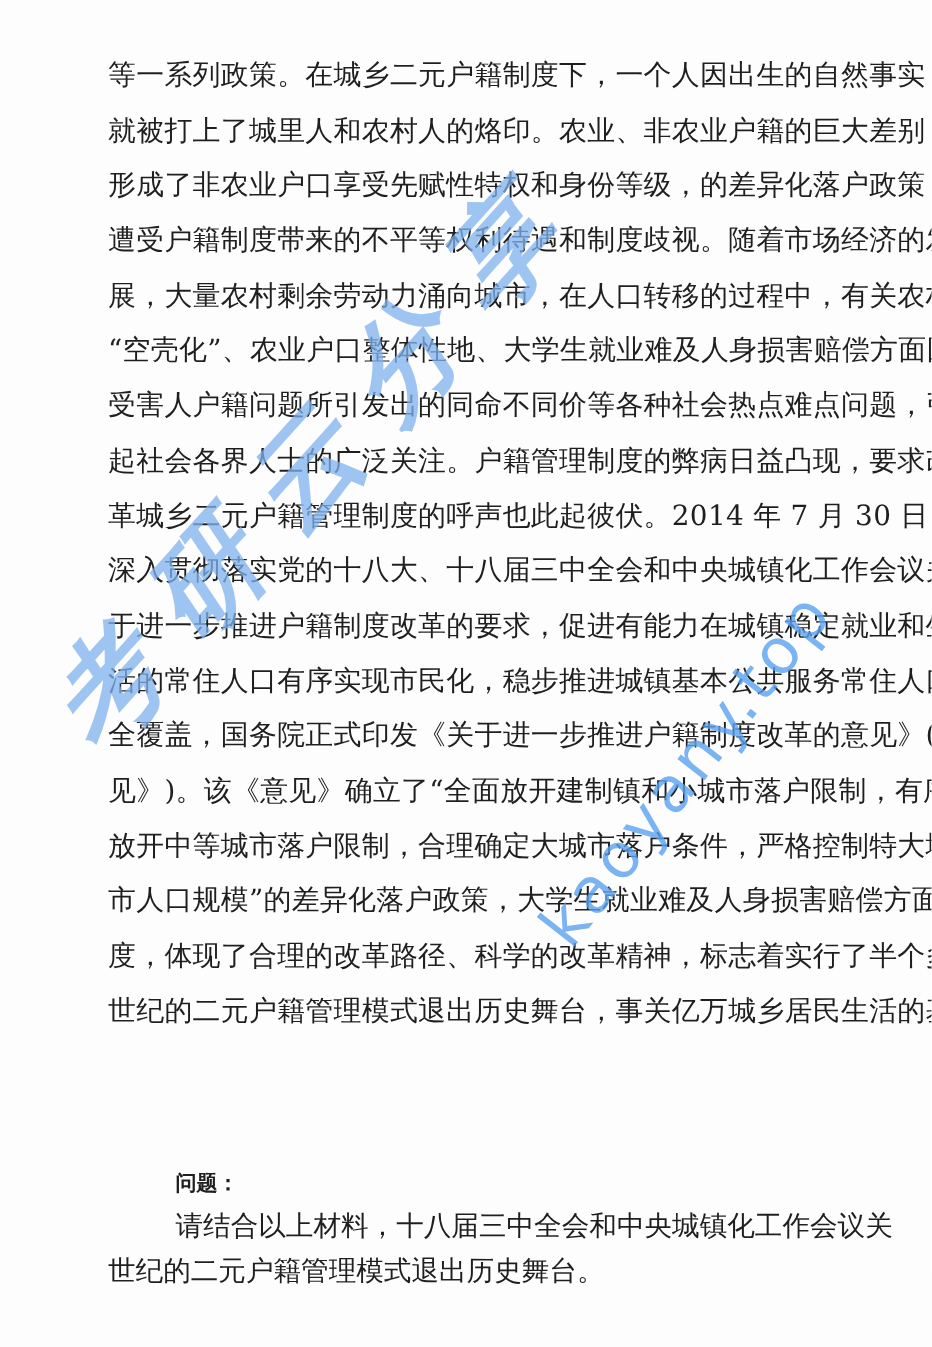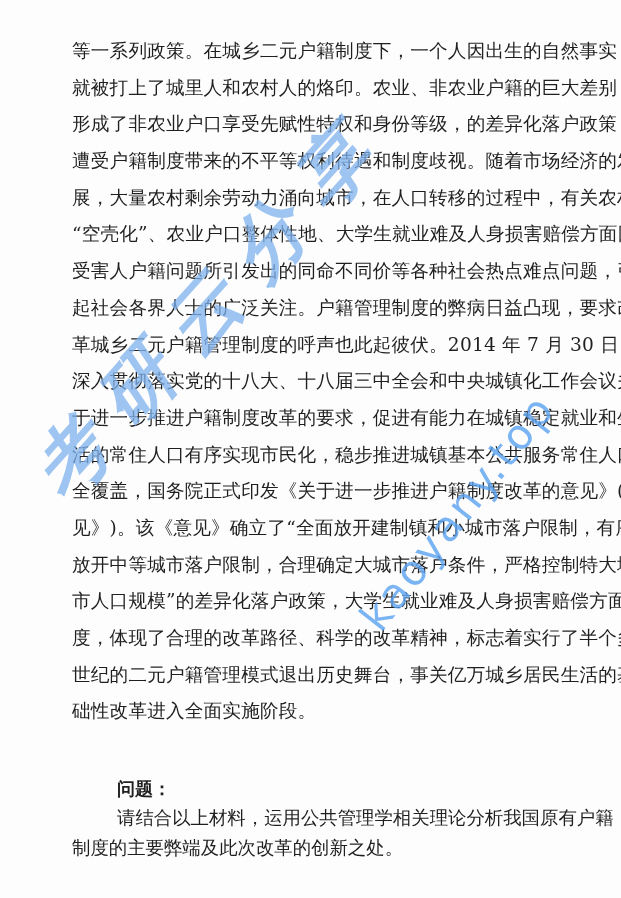--- a/index.html
+++ b/index.html
@@ -39,21 +39,21 @@
     .line.last {
       text-align-last: left;
     }
     .question-block {
       position: absolute;
       left: 72px;
       top: 775px;
       width: 522px;
     }
     .q-title {
-      font-size: 18px;
+      font-size: 14px;
       font-weight: bold;
       line-height: 28px;
       height: 28px;
       padding-left: 45px;
     }
     .q-line {
       font-size: 18.4px;
       line-height: 30px;
       height: 30px;
       white-space: nowrap;
@@ -112,25 +112,24 @@
     <div class="line">革城乡二元户籍管理制度的呼声也此起彼伏。2014 年 7 月 30 日，为</div>
     <div class="line">深入贯彻落实党的十八大、十八届三中全会和中央城镇化工作会议关</div>
     <div class="line">于进一步推进户籍制度改革的要求，促进有能力在城镇稳定就业和生</div>
     <div class="line">活的常住人口有序实现市民化，稳步推进城镇基本公共服务常住人口</div>
     <div class="line">全覆盖，国务院正式印发《关于进一步推进户籍制度改革的意见》(《意</div>
     <div class="line">见》)。该《意见》确立了“全面放开建制镇和小城市落户限制，有序</div>
     <div class="line">放开中等城市落户限制，合理确定大城市落户条件，严格控制特大城</div>
     <div class="line">市人口规模”的差异化落户政策，大学生就业难及人身损害赔偿方面因</div>
     <div class="line">度，体现了合理的改革路径、科学的改革精神，标志着实行了半个多</div>
     <div class="line">世纪的二元户籍管理模式退出历史舞台，事关亿万城乡居民生活的基</div>
-    <div class="line last">础性改革进入全面实施阶段。</div>
   </div>
 
   <div class="question-block">
     <div class="q-title">问题：</div>
-    <div class="q-line first">请结合以上材料，运用公共管理学相关理论分析我国原有户籍</div>
-    <div class="q-line last">制度的主要弊端及此次改革的创新之处。</div>
+    <div class="q-line first">请结合以上材料，十八届三中全会和中央城镇化工作会议关</div>
+    <div class="q-line last">世纪的二元户籍管理模式退出历史舞台。</div>
   </div>
 
   <div class="wm wm-cn">考研云分享</div>
   <div class="wm wm-url">kaoyany.top</div>
 
 </div>
 
 </body></html>

